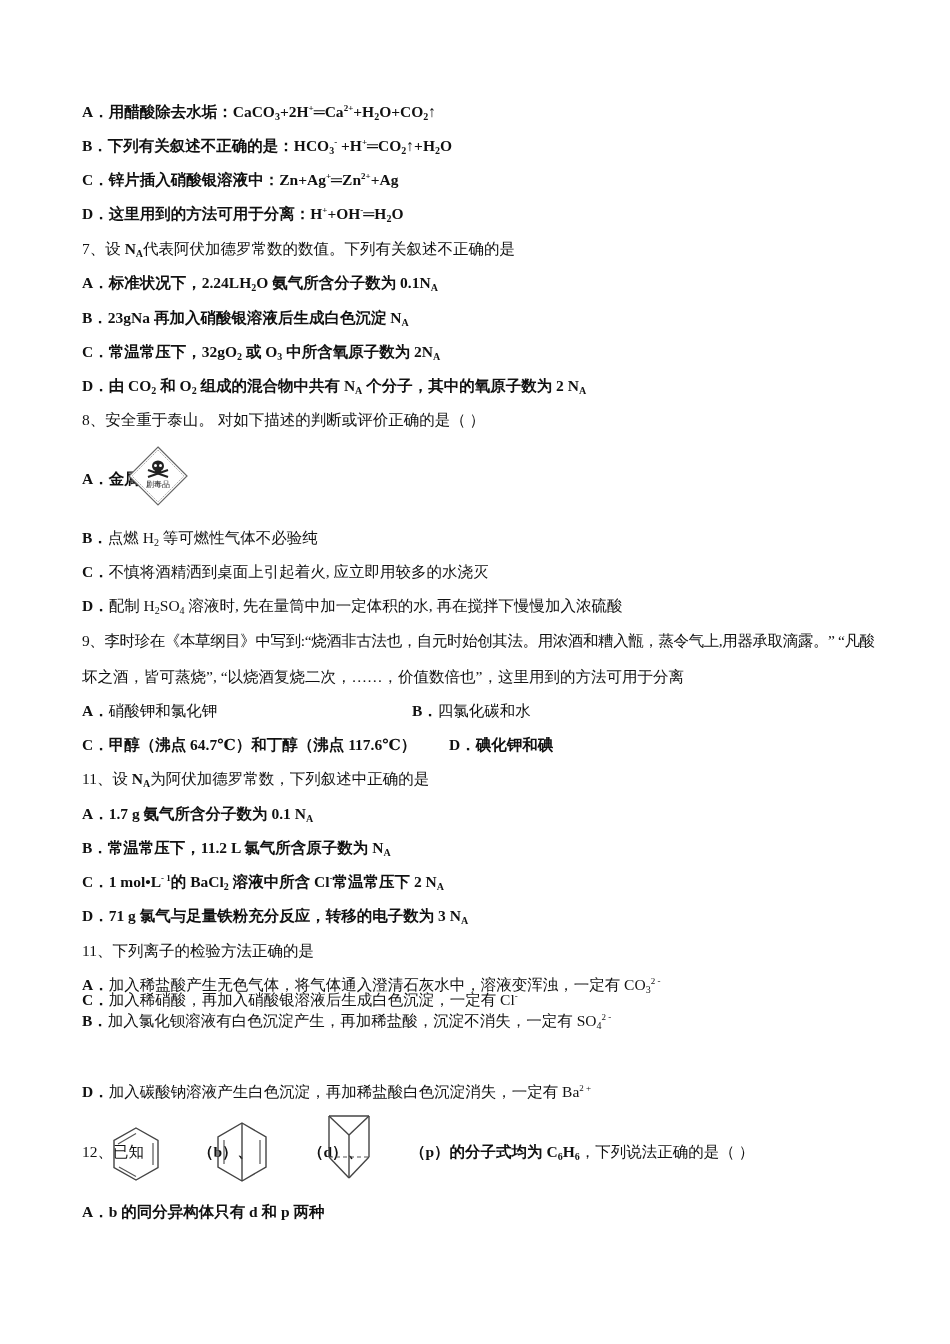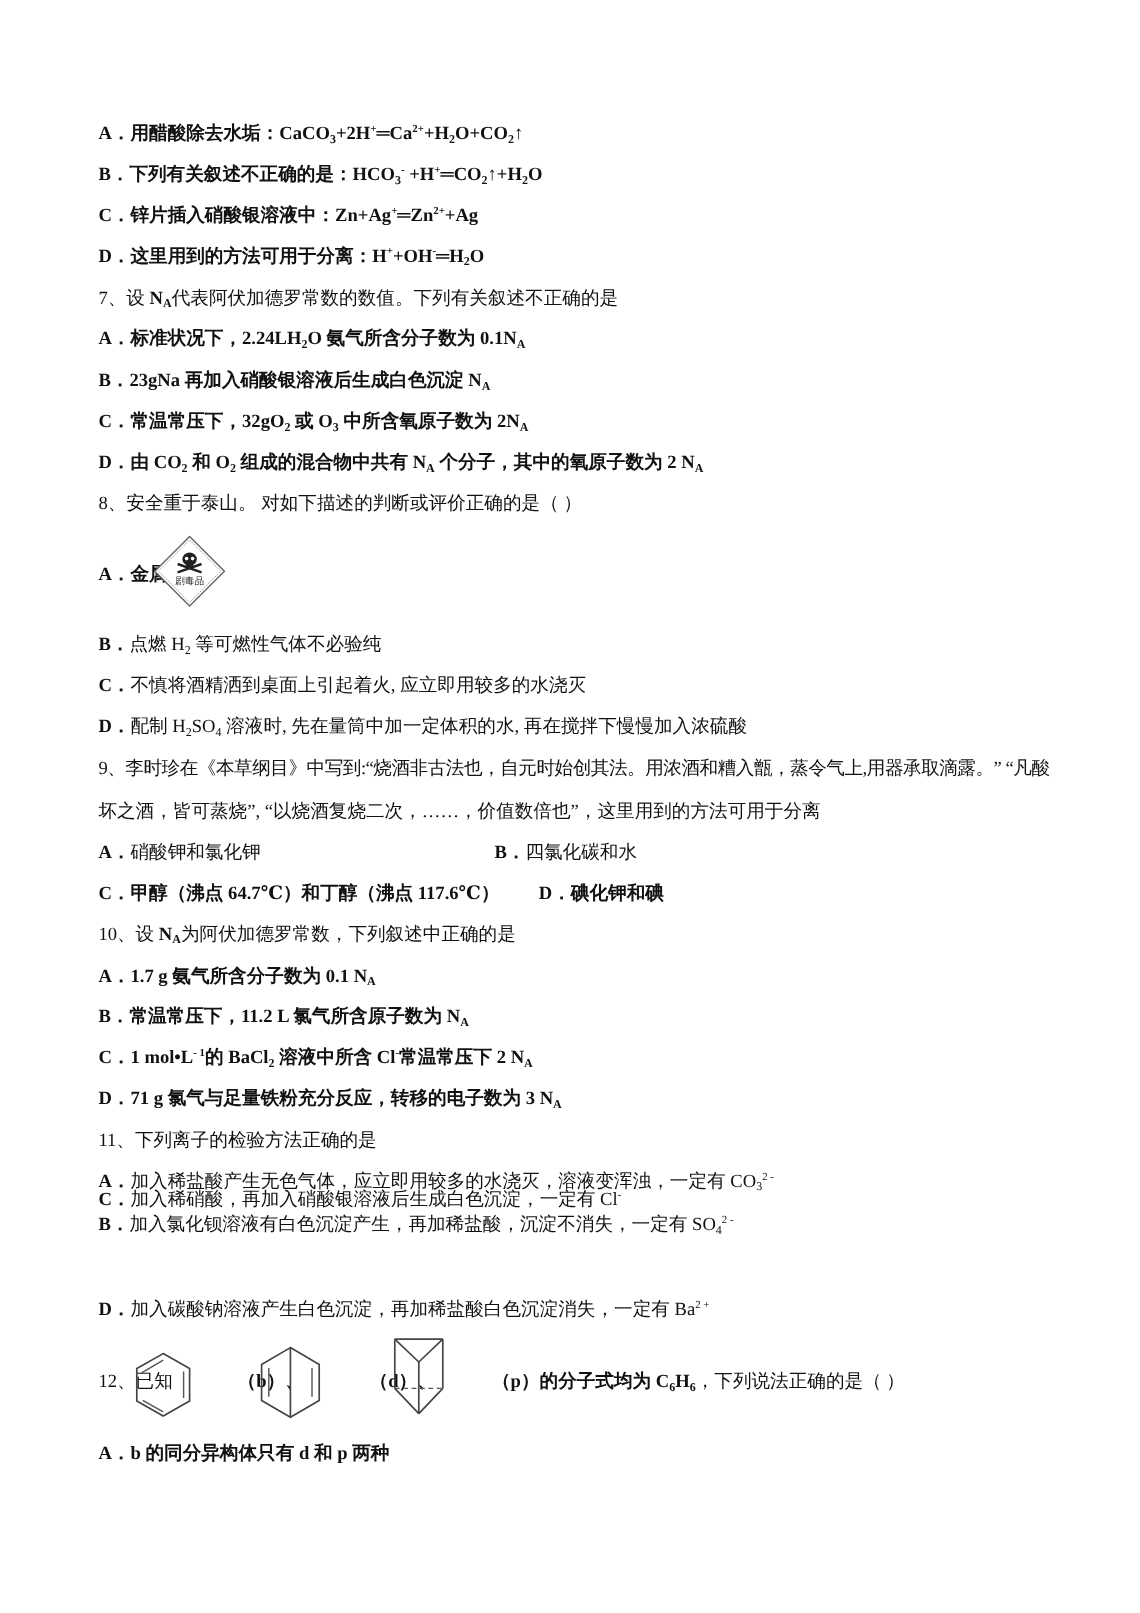--- a/index.html
+++ b/index.html
@@ -81,38 +81,38 @@
   <span class="lbl">B．</span><span>四氯化碳和水</span>
 </div>
 <div class="line b" style="top:735px">
   <span>C．</span><span>甲醇（沸点 64.7℃）和丁醇（沸点 117.6℃）</span>
 </div>
 <div class="line b" style="top:735px; left:413px">
   <span>D．</span><span>碘化钾和碘</span>
 </div>
 
 <div class="line" style="top:769px">
-  <span>10、设 </span><b>N<sub>A</sub></b><span>为阿伏加德罗常数，下列叙述中正确的是</span>
+  <span>11、设 </span><b>N<sub>A</sub></b><span>为阿伏加德罗常数，下列叙述中正确的是</span>
 </div>
 <div class="line b" style="top:804px">
   <span>A．</span><span>1.7 g</span><span> 氨气所含分子数为 </span><span>0.1 N</span><sub>A</sub>
 </div>
 <div class="line b" style="top:838px">
   <span>B．</span><span>常温常压下，</span><span>11.2 L</span><span> 氯气所含原子数为 </span><span>N</span><sub>A</sub>
 </div>
 <div class="line b" style="top:872px">
   <span>C．</span><span>1 mol•L</span><sup>- 1</sup><span>的 </span><span>BaCl</span><sub>2</sub><span> 溶液中所含 </span><span>Cl</span><sup>-</sup><span>常温常压下 </span><span>2 N</span><sub>A</sub>
 </div>
 <div class="line b" style="top:906px">
   <span>D．</span><span>71 g</span><span> 氯气与足量铁粉充分反应，转移的电子数为 </span><span>3 N</span><sub>A</sub>
 </div>
 
 <div class="line" style="top:941px">11、下列离子的检验方法正确的是</div>
 <div class="line" style="top:975px">
-  <span class="lbl">A．</span><span>加入稀盐酸产生无色气体，应立即用较多的水浇灭，溶液变浑浊，一定有 </span><span>CO</span><sub>3</sub><sup>2 -</sup>
+  <span class="lbl">A．</span><span>加入稀盐酸产生无色气体，将气体通入澄清石灰水中，溶液变浑浊，一定有 </span><span>CO</span><sub>3</sub><sup>2 -</sup>
 </div>
 <div class="line" style="top:1011px">
   <span class="lbl">B．</span><span>加入氯化钡溶液有白色沉淀产生，再加稀盐酸，沉淀不消失，一定有 </span><span>SO</span><sub>4</sub><sup>2 -</sup>
 </div>
 <div class="line" style="top:990px">
   <span class="lbl">C．</span><span>加入稀硝酸，再加入硝酸银溶液后生成白色沉淀，一定有 </span><span>Cl</span><sup>-</sup>
 </div>
 <div class="line" style="top:1082px">
   <span class="lbl">D．</span><span>加入碳酸钠溶液产生白色沉淀，再加稀盐酸白色沉淀消失，一定有 </span><span>Ba</span><sup>2 +</sup>
 </div>

